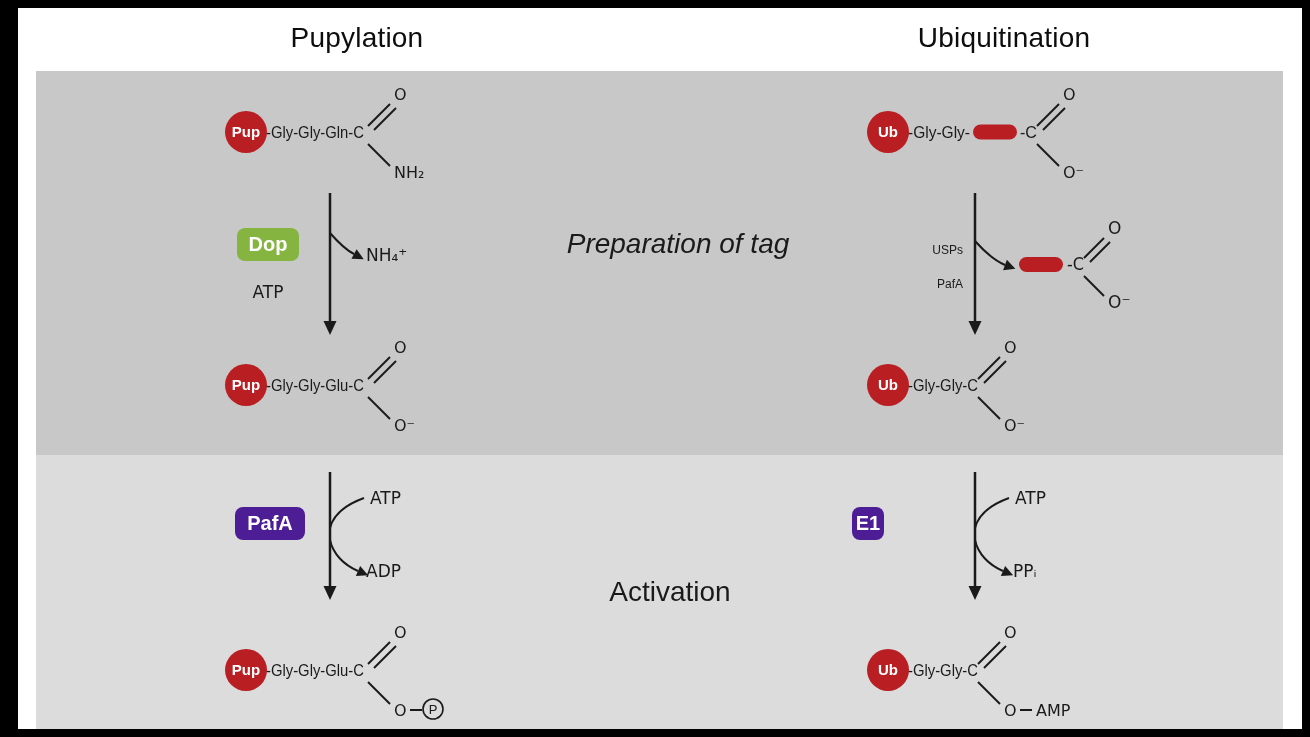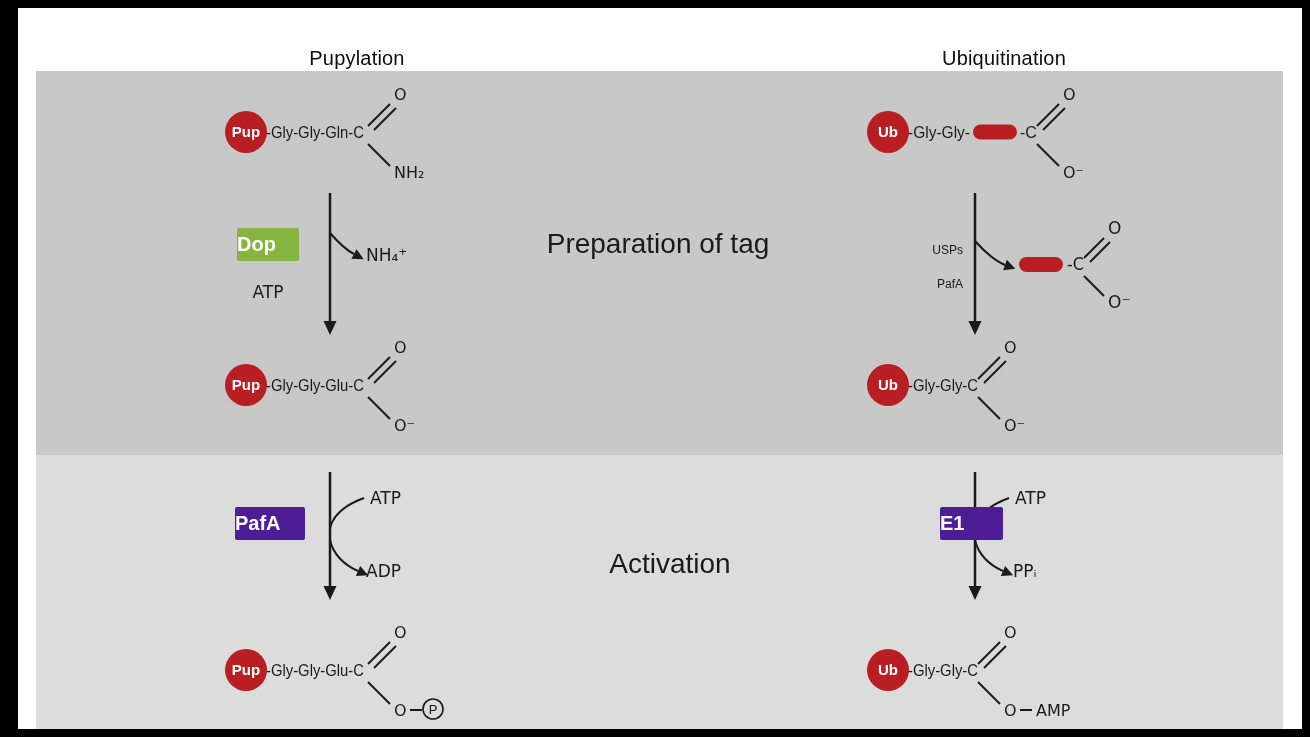--- a/index.html
+++ b/index.html
@@ -5,37 +5,37 @@
   html,body{margin:0;padding:0;}
   body{
     width:1310px;height:737px;position:relative;overflow:hidden;
     background:#000;
     font-family:"Liberation Sans",sans-serif;
   }
   .panel{position:absolute;left:18px;top:8px;width:1284px;height:721px;background:#ffffff;}
   .band{position:absolute;}
   .band-top{left:36px;top:71px;width:1247px;height:384px;background:#c8c8c8;}
   .band-bottom{left:36px;top:455px;width:1247px;height:274px;background:#dcdcdc;}
-  .title{position:absolute;font-size:20px;color:#0d0d0d;text-align:center;letter-spacing:.2px;margin-top:25px;}
+  .title{position:absolute;font-size:28px;color:#0d0d0d;text-align:center;letter-spacing:.2px;}
   .title-left{left:217px;top:22px;width:280px;}
   .title-right{left:854px;top:22px;width:300px;}
   .stage{position:absolute;font-size:28px;color:#1a1a1a;text-align:center;}
-  .stage-top{left:508px;top:228px;width:300px;}
-  .stage-bottom{left:520px;top:548px;width:300px;}
+  .stage-top{left:528px;top:228px;width:300px;font-style:italic;}
+  .stage-bottom{left:520px;top:576px;width:300px;}
   svg.mol,svg.rx{position:absolute;overflow:visible;}
   .tag{font:bold 15px "Liberation Sans",sans-serif;fill:#ffffff;}
   .chain{font:17px "Liberation Sans",sans-serif;fill:#1a1a1a;}
   .atom{font:16px "DejaVu Sans",sans-serif;fill:#1a1a1a;}
   .bond{stroke:#1a1a1a;stroke-width:2;fill:none;}
   .main{stroke:#1a1a1a;stroke-width:2.5;}
   .branch{stroke:#1a1a1a;stroke-width:2;fill:none;}
   .head{fill:#1a1a1a;stroke:none;}
   svg.rx text{font:17px "DejaVu Sans",sans-serif;fill:#1a1a1a;}
   .enzyme{position:absolute;color:#fff;font-weight:bold;font-size:20px;
-          display:flex;align-items:center;border-radius:2px;}
+          display:flex;align-items:center;justify-content:center;border-radius:8px;}
   .enzyme-green{background:#85b440;}
   .enzyme-blue{background:#4c1d95;}
   .smalllabel{position:absolute;font-size:17px;color:#1a1a1a;font-family:"DejaVu Sans",sans-serif;}
   .uspsuchs{position:absolute;left:893px;top:233px;width:70px;text-align:right;
             font-size:12px;line-height:34px;color:#1a1a1a;}
   .pcircle{stroke:#1a1a1a;stroke-width:1.6;fill:none;}
   .ptext{font:13px "Liberation Sans",sans-serif;fill:#1a1a1a;}
 </style>
 </head>
 <body>
@@ -156,21 +156,21 @@
 
 <svg class="rx" style="left:895px;top:472px" width="220" height="140" viewBox="0 0 220 140">
   <line class="main" x1="80" y1="0" x2="80" y2="116"></line>
   <polygon class="head" points="73.5,114 86.5,114 80,128"></polygon>
   <path class="branch" d="M 114,26 C 92,34 83,44 80,56"></path>
   <path class="branch" d="M 80,68 C 83,82 94,93 108,99"></path>
   <polygon class="head" points="0,-5.5 0,5.5 11,0" transform="translate(108,99) rotate(23)"></polygon>
   <text x="120" y="32">ATP</text>
   <text x="118" y="105">PPᵢ</text>
 </svg>
-<div class="enzyme enzyme-blue" style="left:940px;top:507px;width:63px;height:33px">
+<div class="enzyme enzyme-blue" style="left:852px;top:507px;width:32px;height:33px">
   <span>E1</span>
 </div>
 
 <svg class="mol" style="left:862px;top:618px" width="300" height="115" viewBox="0 0 300 115">
   <circle cx="26" cy="52" r="21" fill="#b91e23"></circle>
   <text class="tag" x="26" y="57" text-anchor="middle">Ub</text>
   <text class="chain" x="46" y="58" textLength="70" lengthAdjust="spacingAndGlyphs">-Gly-Gly-C</text>
   <line class="bond" x1="116" y1="46" x2="138" y2="24"></line>
   <line class="bond" x1="122" y1="50" x2="144" y2="28"></line>
   <text class="atom" x="142" y="20">O</text>

